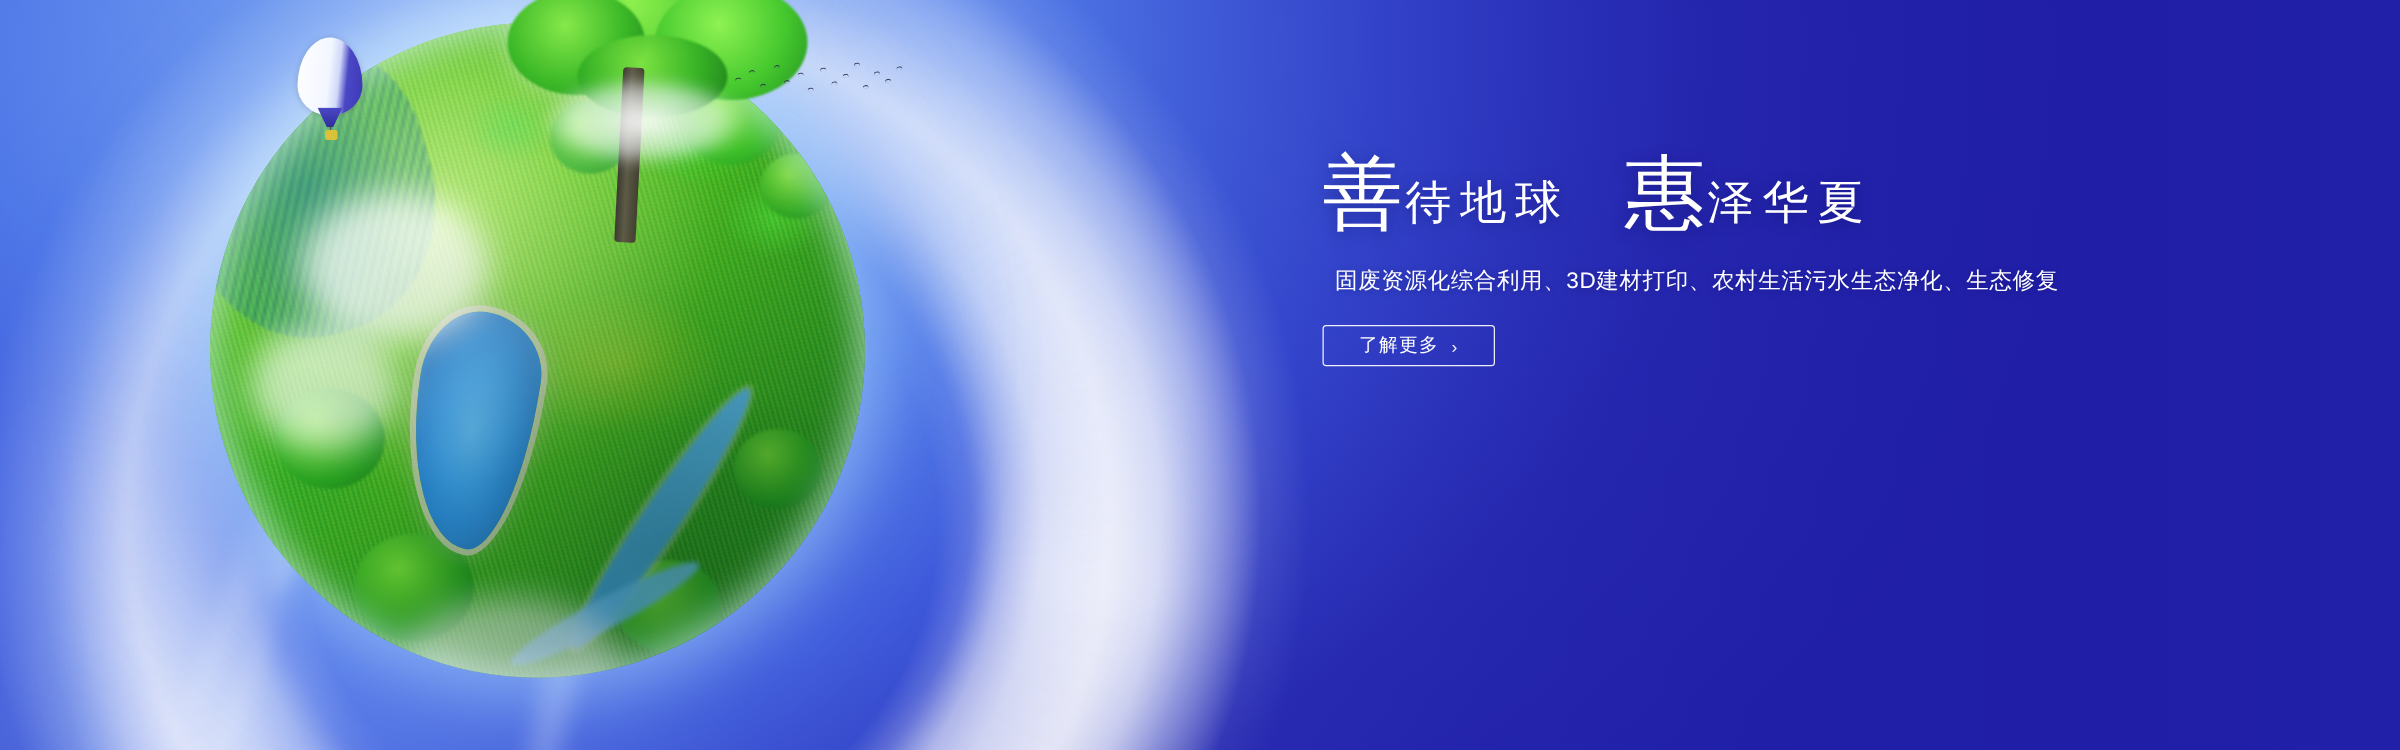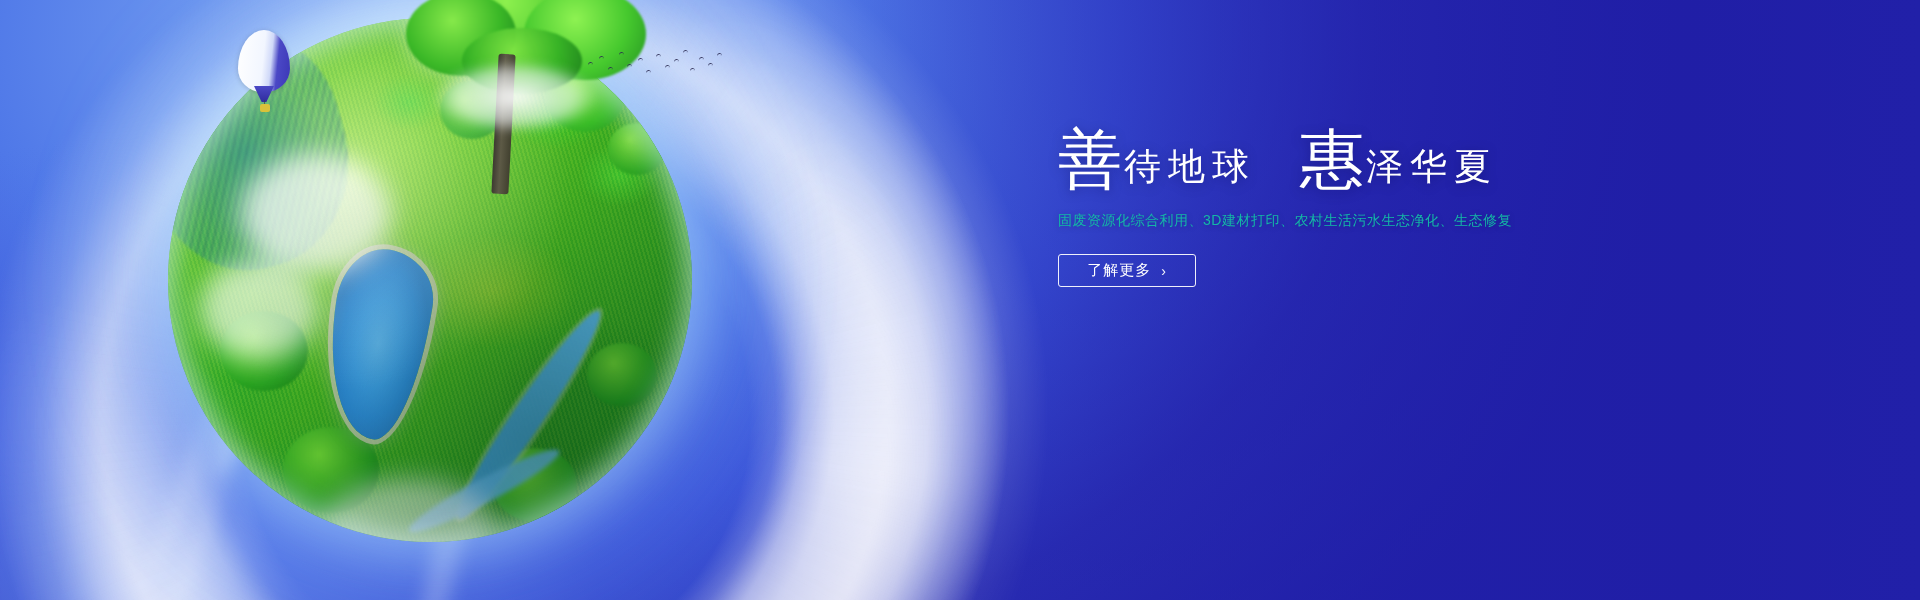--- a/index.html
+++ b/index.html
@@ -231,46 +231,47 @@
     border-radius:50% 50% 0 0 / 100% 100% 0 0;
     transform:rotate(-8deg);
     opacity:.85;
   }
 
   
   .copy{ position:absolute; left:1058px; top:128px; width:700px; }
 
   .headline{
     color:#ffffff;
-    font-family:Liberation Serif, serif;
+    font-family:Liberation Mono, monospace;
     white-space:nowrap;
     line-height:1;
     text-shadow:0 2px 12px rgba(10,10,70,.35);
     margin-bottom:6px;
   }
   .headline .big{ font-size:64px; letter-spacing:2px; vertical-align:-2px; }
   .headline .small{ font-size:37px; letter-spacing:7px; }
   .headline .gap{ display:inline-block; width:44px; }
 
   .subtitle{
     margin-top:16px;
     color:#ffffff;
     font-size:25px;
     letter-spacing:9px;
     white-space:nowrap;
     text-shadow:0 1px 8px rgba(10,10,70,.30);
   }
 
   .desc{
     margin-top:20px;
-    color:#14b8a6;
-    font-size:14px;
+    color:#ffffff;
+    font-size:18px;
     letter-spacing:.5px;
     white-space:nowrap;
     text-shadow:0 1px 6px rgba(10,10,70,.28);
+    margin-left:10px;
   }
 
   .cta{
     display:inline-flex; align-items:center; justify-content:center; gap:10px;
     margin-top:24px;
     width:138px; height:33px;
     border:1px solid rgba(255,255,255,.92);
     border-radius:3px;
     background:transparent;
     color:#ffffff;

